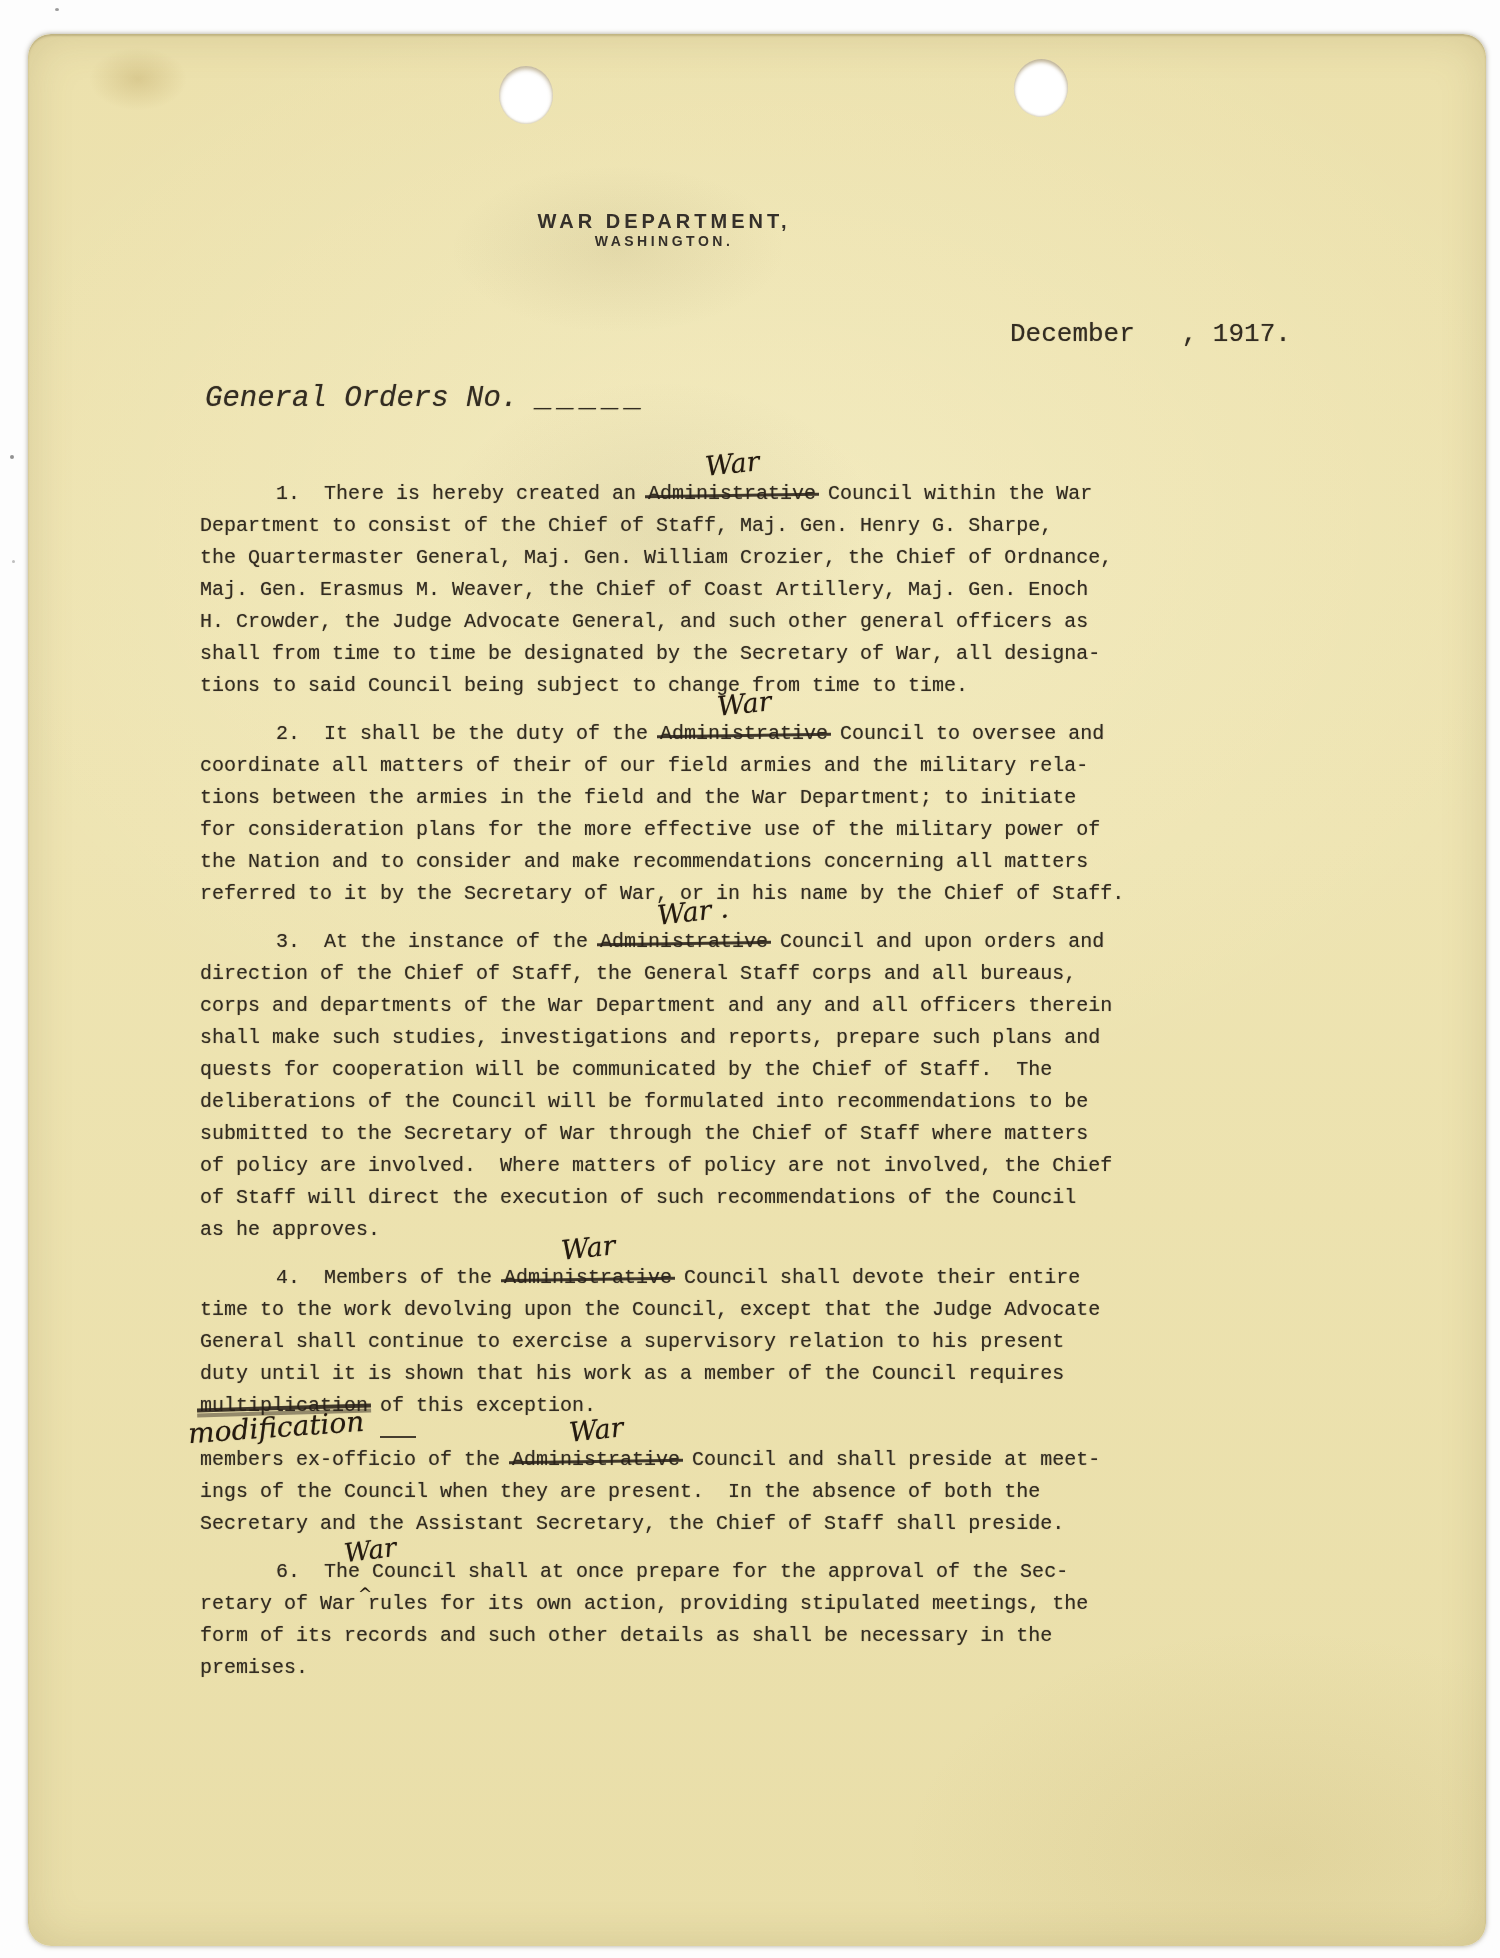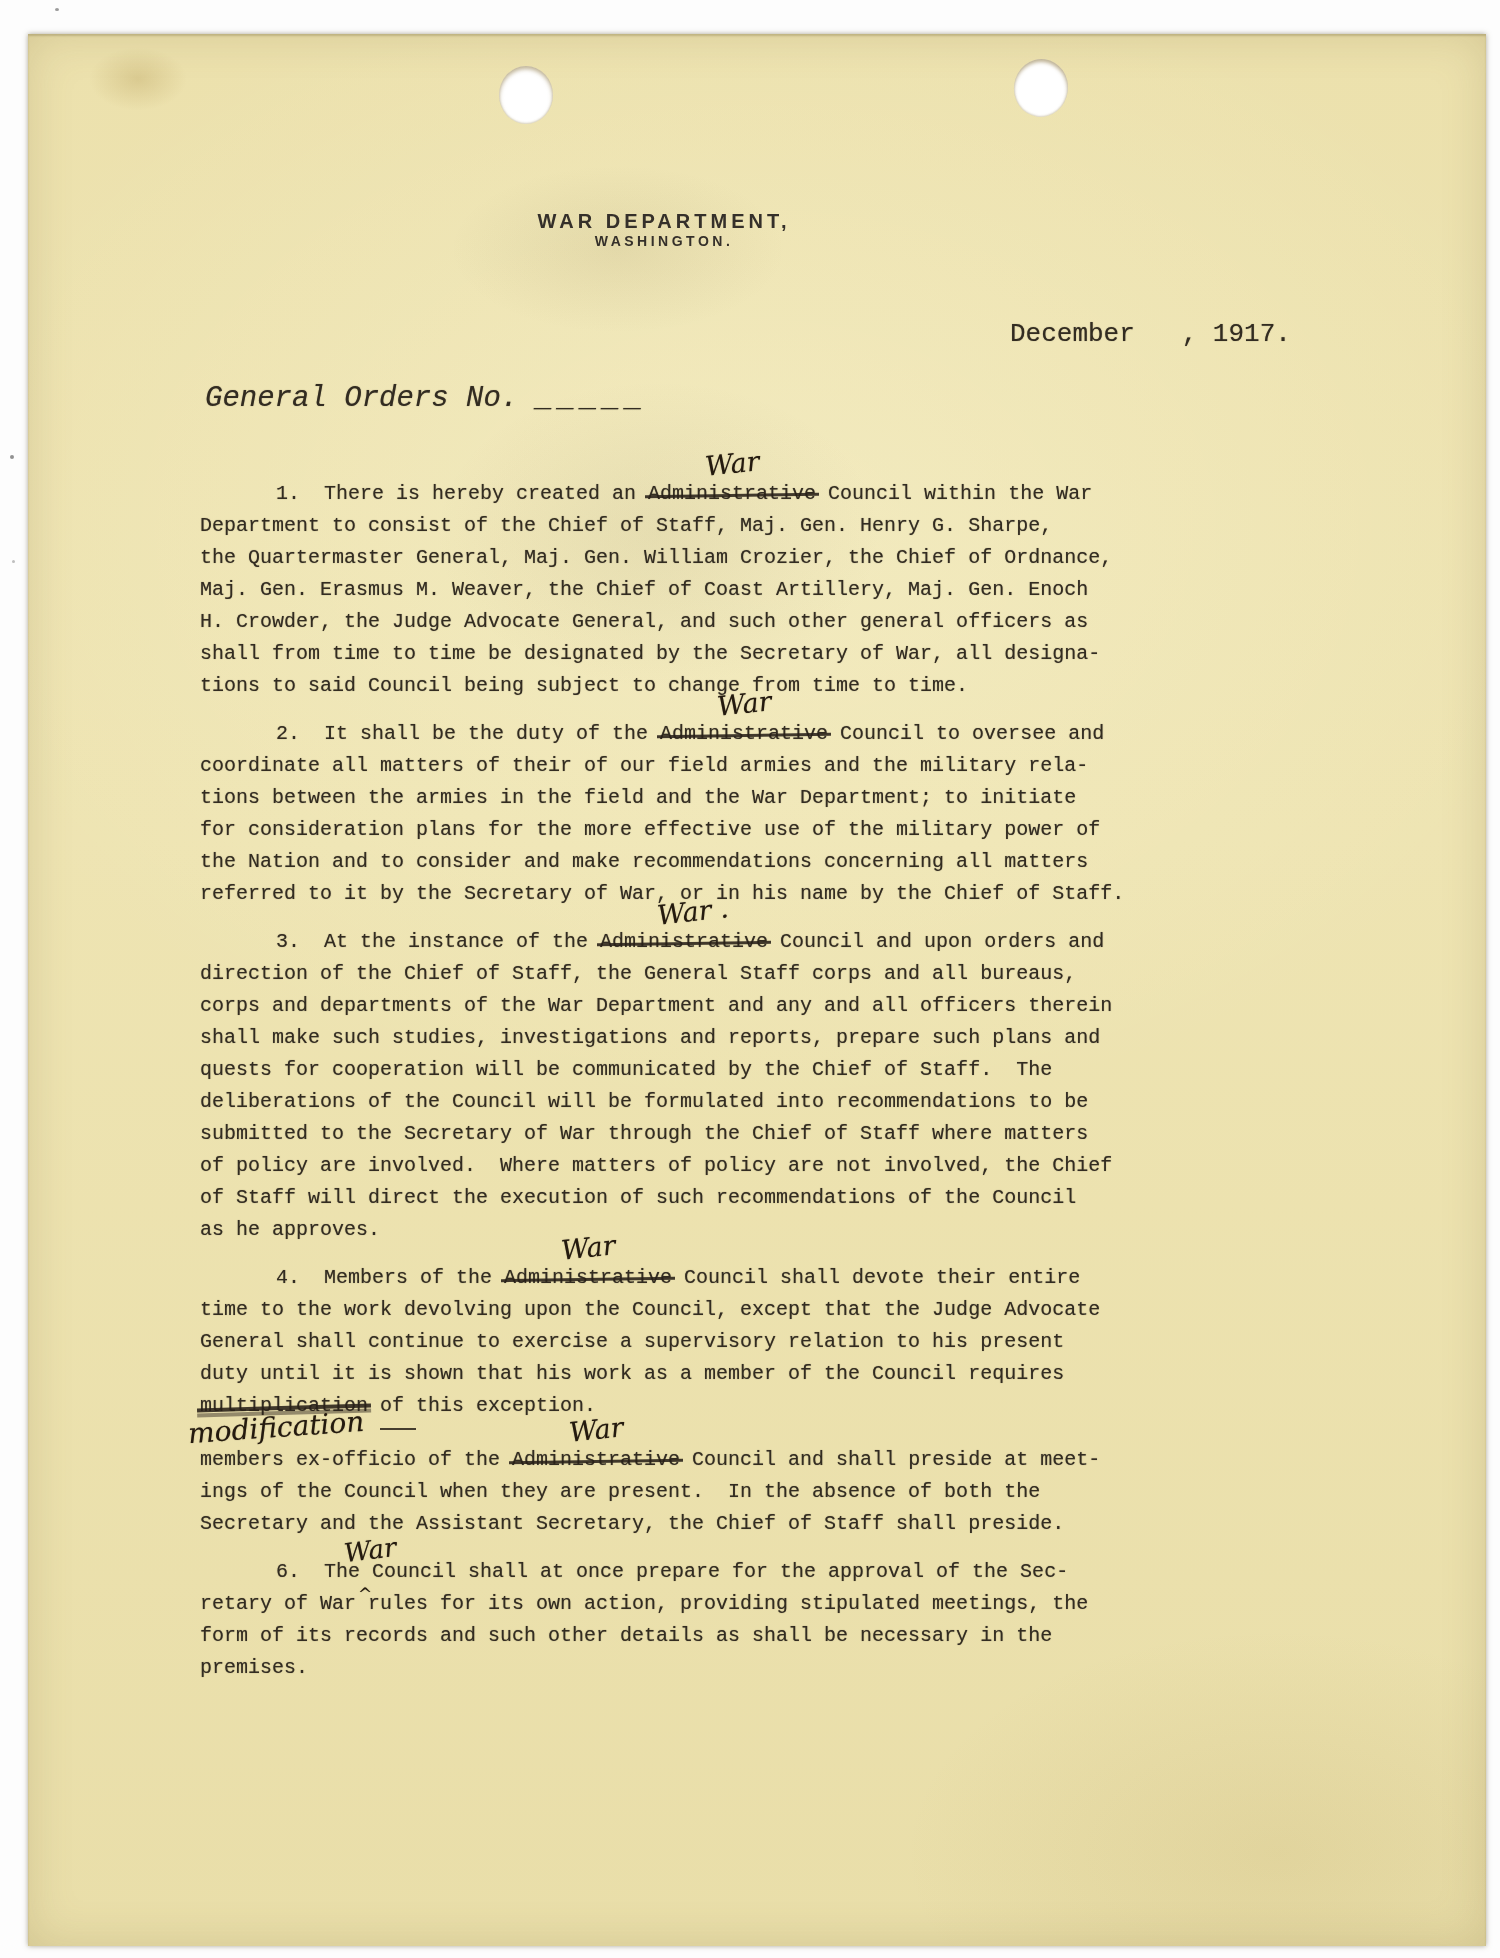--- a/index.html
+++ b/index.html
@@ -10,20 +10,21 @@
   .paper {
     position:absolute; left:28px; top:34px; width:1458px; height:1912px;
     background:
       radial-gradient(ellipse 70px 45px at 110px 45px, rgba(145,110,30,.20), transparent 70%),
       radial-gradient(ellipse 240px 120px at 590px 215px, rgba(120,105,60,.10), transparent 70%),
       radial-gradient(ellipse 320px 220px at 630px 500px, rgba(110,95,50,.09), transparent 70%),
       radial-gradient(ellipse 500px 300px at 1250px 1820px, rgba(150,120,45,.10), transparent 75%),
       radial-gradient(ellipse 1000px 700px at 50% 26%, rgba(255,252,225,.30), transparent 85%),
       linear-gradient(180deg, #ece1ad 0%, #eee4b2 42%, #e9dea9 100%);
     box-shadow: inset 0 0 46px rgba(120,100,50,.20), inset 0 2px 2px rgba(90,75,35,.25), 0 0 5px rgba(90,80,50,.5);
+    border-radius: 23px;
   }
   .hole {
     position:absolute; width:54px; height:58px; border-radius:50%;
     background:#ffffff;
     box-shadow: inset 0 3px 4px rgba(140,118,65,.55), inset 0 -1px 2px rgba(140,118,65,.30);
   }
   .hole.left  { left:471px; top:32px; }
   .hole.right { left:986px; top:25px; transform:rotate(8deg); }
 
   .typed { color:rgba(45,38,29,.94); text-shadow:0 0 1px rgba(45,38,29,.55); }
@@ -59,21 +60,21 @@
   .strike::after {
     content:""; position:absolute; left:-3px; right:-3px; top:50%; height:3px;
     background:rgba(40,32,24,.88); transform:rotate(-0.8deg);
   }
   .heavy .strike::after { height:4px; transform:rotate(-1.6deg); box-shadow:0 5px 0 rgba(40,32,24,.45); }
 
   .hand { font-family:"DejaVu Serif", serif; font-style:italic; color:#241a0e; }
   .hand-above { position:absolute; left:34%; top:-28px; font-size:27px; transform:rotate(-6deg); white-space:nowrap; line-height:1; }
   .hand-below { position:absolute; left:-12px; top:24px; font-size:28px; transform:rotate(-4deg); white-space:nowrap; line-height:1; }
 
-  .underline-seg { border-bottom:2px solid rgba(40,32,24,.85); padding-bottom:11px; }
+  .underline-seg { border-bottom:2px solid rgba(40,32,24,.85); padding-bottom:19px; }
 
   .ins-wrap { position:relative; display:inline-block; width:12px; height:10px; }
   .ins-caret { position:absolute; left:-2px; top:11px; font-size:17px; color:#241a0e; font-family:"DejaVu Serif", serif; }
   .hand-ins { position:absolute; left:-16px; top:-30px; font-size:26px; transform:rotate(-7deg); white-space:nowrap; line-height:1; }
 
   .cb-wrap { position:relative; display:inline-block; width:0; height:10px; }
   .cb-mark { position:absolute; left:-8px; top:13px; font-size:18px; color:#241a0e; font-family:"DejaVu Serif", serif; font-style:italic; }
 
   .speck { position:absolute; border-radius:50%; background:#4a4a4a; }
   .speck.s1 { left:55px;  top:8px;   width:4px; height:3px; opacity:.55; }

